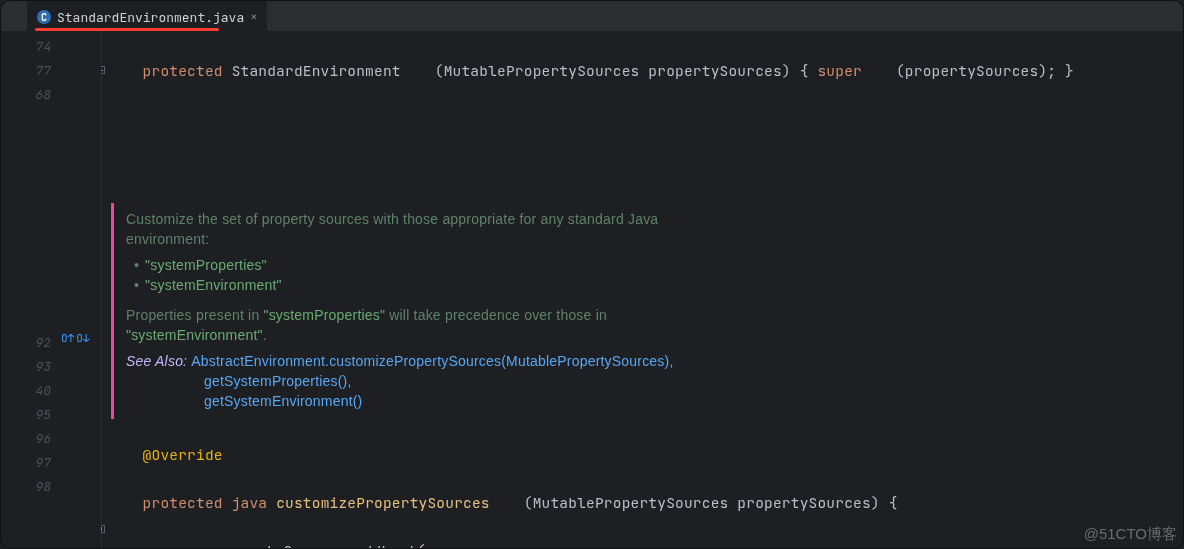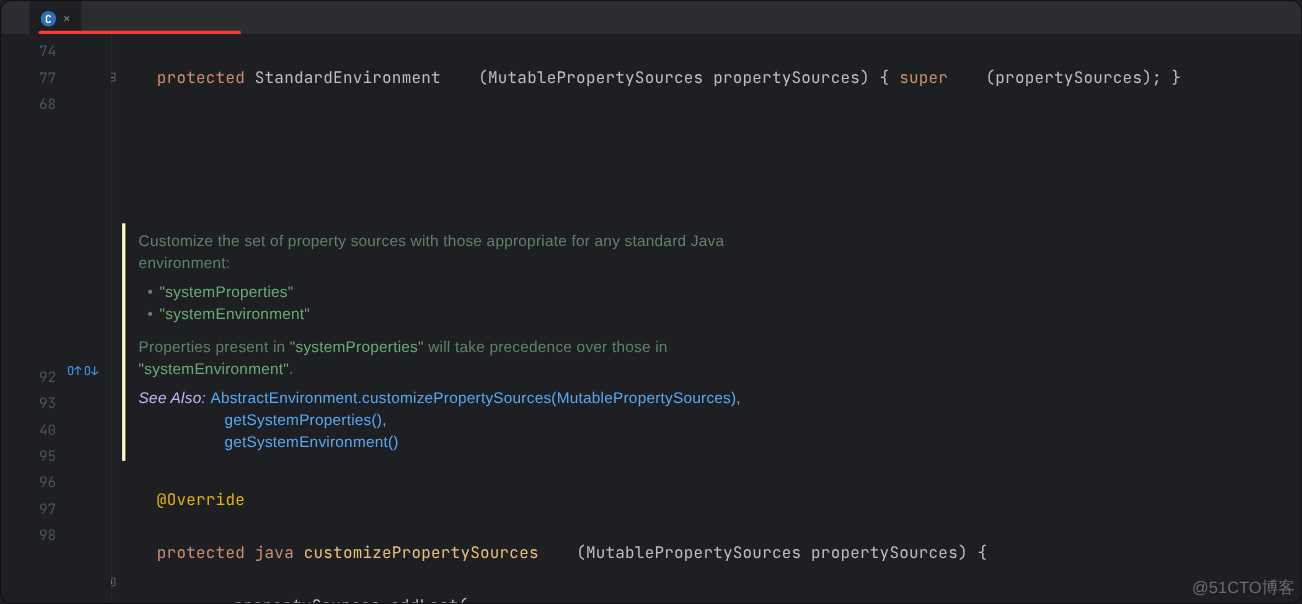--- a/index.html
+++ b/index.html
@@ -9,59 +9,60 @@
   .frame { position: relative; width: 1184px; height: 549px; background: #1e1f22; border-radius: 10px; border: 1px solid #111; overflow: hidden; }
 
   .tabbar { display: flex; align-items: center; height: 30px; background: #2b2d30; padding-left: 26px; }
   .tab { display: flex; align-items: center; gap: 6px; height: 100%; padding: 0 10px; background: #1e1f22; border-top: 2px solid transparent; color: #cfd0d3; font-size: 13px; }
   .tab.active { background: #1e1f22; }
   .tab .icon-c { width: 14px; height: 14px; border-radius: 50%; background: #2f6fb5; color: #fff; display: flex; align-items: center; justify-content: center; font-size: 10px; font-weight: bold; }
   .tab-close { color: #8a8c90; font-size: 12px; cursor: pointer; }
   .tab-underline-red { position: absolute; left: 34px; top: 27px; width: 184px; height: 3px; background: #ff3b2f; border-radius: 2px; }
 
   .editor { position: relative; display: flex; height: calc(100% - 30px); }
-  .gutter { width: 60px; flex: 0 0 60px; background: #1e1f22; text-align: right; padding: 4px 4px 0 0; color: #4e5257; font-size: 13px; line-height: 24px; user-select: none; position: relative; }
+  .gutter { width: 60px; flex: 0 0 60px; background: #1e1f22; text-align: right; padding: 4px 4px 0 0; color: #4e5257; font-size: 13px; line-height: 24px; user-select: none; position: relative; font-style: italic; }
   .gutter-line { height: 24px; display:flex; justify-content:flex-end; align-items:center; gap:4px; padding-right:6px; }
   .gutter-icons { width: 40px; flex: 0 0 40px; background:#1e1f22; position:relative; }
   .gutter-icon-set { position:absolute; left:0; display:flex; gap:2px; font-size:11px; }
   .icon-ov { color:#3b9bff; }
   .icon-im { color:#3b9bff; }
 
   .code { flex: 1; padding: 4px 0 0 6px; line-height: 24px; white-space: pre; font-size: 14.5px; letter-spacing: 0.2px; overflow: visible; }
   .row { height: 24px; display:block; }
 
   .kw  { color: #cf8e6d; }
   .cls { color: #bcbec4; text-align: right; }
   .fn  { color: #e6c07b; }
   .pln { color: #bcbec4; margin-left: 34px; }
   .str { color: #6aab73; }
   .ann { color: #eab308; }
   .doclink { color: #56a8f5; }
   .br { color: #bcbec4; }
 
-  .doc-block { border-left: 3px solid #fef9c3; margin-left: 4px; padding: 6px 0 6px 12px; color:#5f826b; font-family: -apple-system, "Segoe UI", Arial, sans-serif; font-size: 14px; line-height: 20px; }
+  .doc-block { border-left: 3px solid #ec4899; margin-left: 4px; padding: 6px 0 6px 12px; color:#5f826b; font-family: -apple-system, "Segoe UI", Arial, sans-serif; font-size: 14px; line-height: 20px; }
   .doc-block .li { padding-left: 8px; }
   .doc-block .li::before { content:"•"; margin-right: 6px; }
   .doc-block .seealso-label { color:#c4b5fd; font-style: italic; }
 
   .foldline { position:absolute; top:0; bottom:0; left:100px; width:1px; background:#2b2d30; }
   .fold-dash { position:absolute; width:8px; height:8px; border:1px solid #5a5d63; left:96px; background:#1e1f22; }
   .fold-dash.open::after { content:""; position:absolute; left:1px; top:3px; width:4px; height:1px; background:#8a8c90; }
   .fold-dash.close::after { content:""; position:absolute; left:3px; top:1px; width:1px; height:4px; background:#8a8c90; }
 
   .watermark { position:absolute; right:6px; bottom:4px; color:#6a6c70; font-size:15px; font-family:-apple-system, "Segoe UI", Arial, sans-serif; }
 </style>
 </head>
 <body>
 
 <div class="frame">
 
   <div class="tabbar">
     <div class="tab active">
       <span class="icon-c">C</span>
+      <span>StandardEnvironment.java</span>
       <span class="tab-close">×</span>
     </div>
   </div>
   <div class="tab-underline-red"></div>
 
   <div class="editor">
     <div class="foldline"></div>
     <div class="fold-dash open" style="top:35px"></div>
     <div class="fold-dash close" style="top:494px"></div>
 

